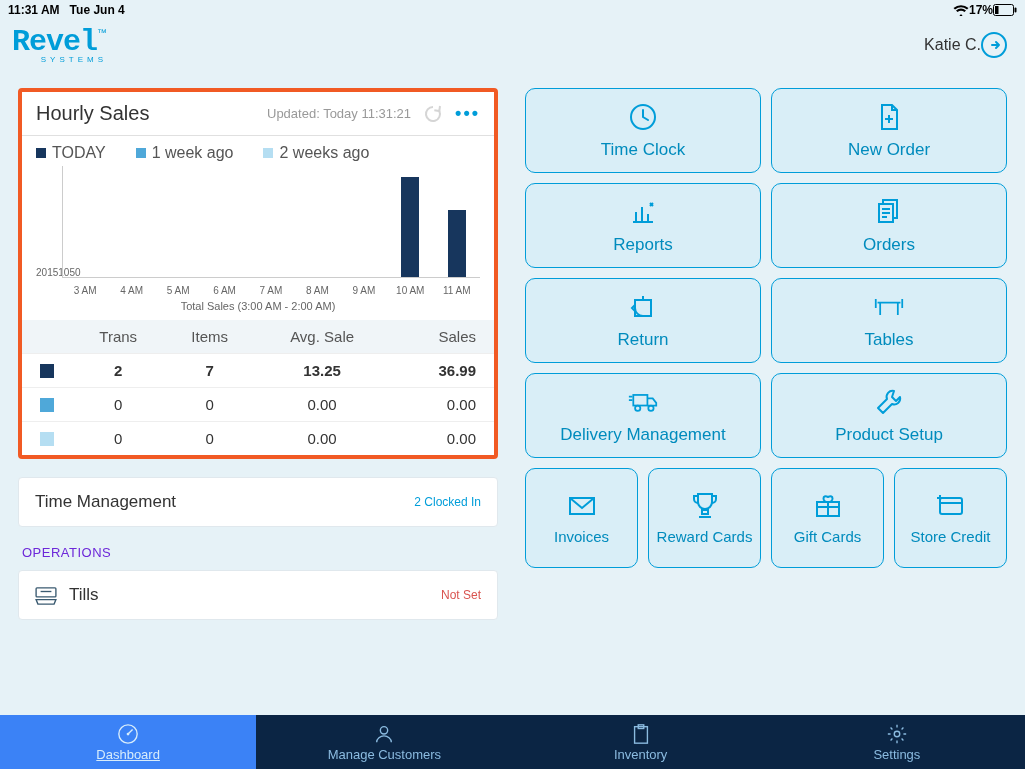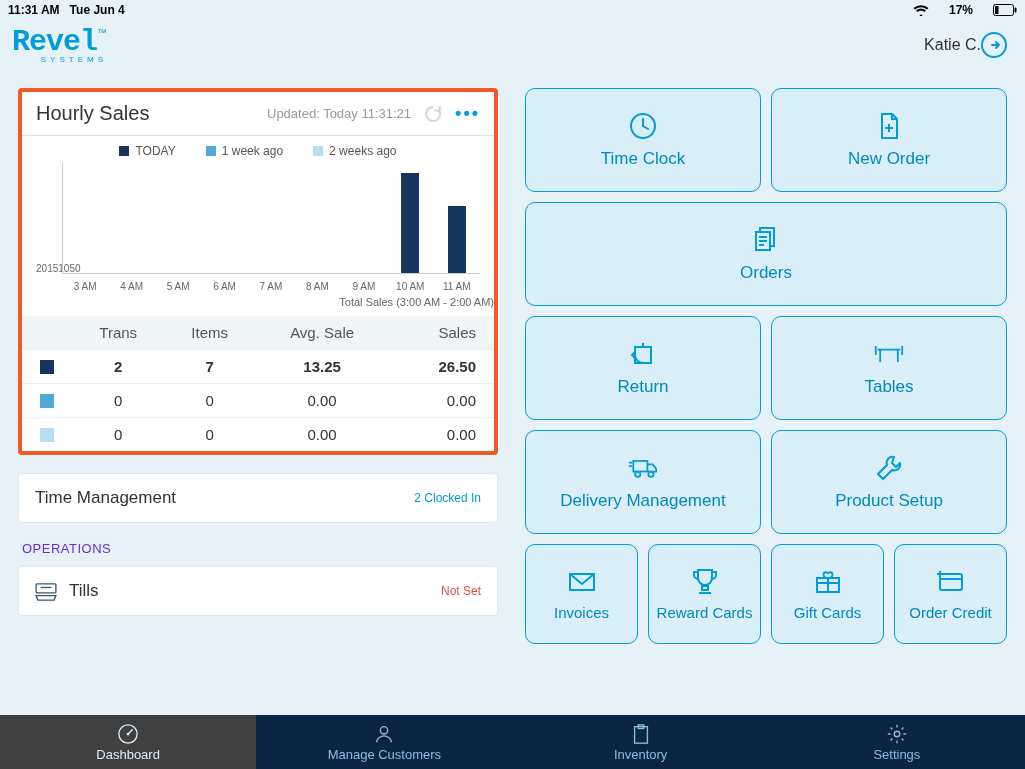--- a/index.html
+++ b/index.html
@@ -16,21 +16,21 @@
     height: 20px;
     padding: 2px 8px;
     display: flex;
     justify-content: space-between;
     align-items: center;
     font-size: 12px;
     font-weight: 600;
     color: #000;
     background: #e6f2f7;
   }
-  .status-right { display:flex; align-items:center; gap:20px; }
+  .status-right { display:flex; align-items:center; gap:0; }
 
   
   .app-header {
     height: 50px;
     display:flex;
     justify-content:space-between;
     align-items:center;
     padding: 0 18px 0 12px;
     background:#e6f2f7;
   }
@@ -65,32 +65,32 @@
   }
   .hs-head {
     display:flex; align-items:center; justify-content:space-between;
     padding:10px 14px;
     border-bottom:1px solid #e0e0e0;
   }
   .hs-title { font-size:20px; color:#333; }
   .hs-right { display:flex; align-items:center; gap:12px; color:#999; font-size:13px;}
   .refresh-icon { width:20px; height:20px; opacity:.35;}
   .more-btn { color:#009dd9; font-size:18px; letter-spacing:2px; font-weight:900; cursor:pointer;}
-  .legend { display:flex; gap:30px; padding:8px 14px 0 14px; font-size:12px; color:#555;justify-content:center;}
+  .legend { display:flex; gap:30px; padding:8px 14px 0 14px; font-size:16px; color:#555;}
   .legend-item { display:flex; align-items:center; gap:6px;}
   .sw { width:10px; height:10px; }
   .sw0{background:#17365d;} .sw1{background:#4fa8d9;} .sw2{background:#b5def2;}
   .chart-area { position:relative; height:130px; margin:4px 14px 0 14px;}
   .y-axis { position:absolute; left:0; top:0; bottom:18px; width:24px; display:flex; justify-content:space-between; align-items:flex-end; font-size:10px; color:#666;}
   .plot { position:absolute; left:26px; right:0; top:0; bottom:18px; border-left:1px solid #ccc; border-bottom:1px solid #ccc; display:flex; }
   .hour-slot { flex:1; position:relative; display:flex; align-items:flex-end; justify-content:center; gap:1px;}
   .bar { width:18px; background:#17365d;}
   .x-labels { position:absolute; left:26px; right:0; bottom:0; display:flex;}
   .x-labels span { flex:1; text-align:center; font-size:10px; color:#666;}
-  .chart-caption { text-align:right; font-size:11px; color:#666; padding:4px 0 8px;}
+  .chart-caption { text-align:center; font-size:11px; color:#666; padding:4px 0 8px;}
   table.sales { width:100%; border-collapse:collapse; font-size:15px;}
   table.sales th { font-weight:400; color:#555; padding:8px 10px; background:#f0f5f8;}
   table.sales td { padding:8px 10px; text-align:center; color:#333; border-top:1px solid #eee; background:#fff;}
   table.sales td.sales-col, table.sales th.sales-col { text-align:right; padding-right:18px;}
   table.sales td.sw-cell { width:50px;}
   table.sales td.sw-cell .sw{ width:14px; height:14px; margin:0 auto;}
   table.sales tr.bold-row td{ font-weight:700;}
 
   .card {
     background:#fff; border:1px solid #e0e8ed; border-radius:4px;
@@ -107,36 +107,36 @@
   .btn-row { display:flex; gap:10px;}
   .big-btn, .small-btn {
     flex:1;
     border:1px solid #009dd9;
     border-radius:10px;
     background:#d9eef7;
     display:flex; flex-direction:column; align-items:center; justify-content:center;
     color:#007da8; cursor:pointer;
     gap:8px;
   }
-  .big-btn { height:104px; }
+  .big-btn { height:85px; }
   .small-btn { height:100px; font-size:14px;}
   .big-btn span.lbl, .small-btn span.lbl { font-size:17px; color:#008bbd;}
   .small-btn span.lbl { font-size:15px; line-height:1.2; text-align:left;}
   .ico { width:30px; height:30px; }
 
   
   .bottom-nav {
     position:absolute; left:0; right:0; bottom:0; height:54px;
     background:#0b2544; display:flex;
   }
   .nav-item {
     flex:1; display:flex; flex-direction:column; align-items:center; justify-content:center;
     color:#8bbbe0; font-size:13px; gap:2px; cursor:pointer;
   }
-  .nav-item.active { background:#404040; color:#d7ecfb;}
+  .nav-item.active { background:#3b82f6; color:#d7ecfb;text-decoration:underline;}
   .nav-ico { width:22px; height:22px;}
   svg { display:block; }
 </style>
 </head>
 <body>
 
 <div class="status-bar">
   <div>
     <span>11:31 AM</span>&nbsp;&nbsp;
     <span>Tue Jun 4</span>
@@ -259,21 +259,21 @@
         </tr>
           </thead>
         <tbody id="sales-body">
             <tr class="bold-row">
               <td class="sw-cell">
                 <div class="sw sw0"></div>
               </td>
   <td>2</td>
               <td>7</td>
               <td>13.25</td>
-              <td class="sales-col">26.50</td>
+              <td class="sales-col">36.99</td>
             </tr>
             <tr>
               <td class="sw-cell">
                 <div class="sw sw1"></div>
               </td>
   <td>0</td>
               <td>0</td>
               <td>0.00</td>
               <td class="sales-col">0.00</td>
             </tr>
@@ -324,20 +324,27 @@
             <path d="M8 3h10l5 5v19H8z" fill="none" stroke="#009dd9" stroke-width="2"></path>
             <path d="M18 3v5h5" fill="none" stroke="#009dd9" stroke-width="2"></path>
             <path d="M15 13v8M11 17h8" stroke="#009dd9" stroke-width="2"></path>
           </svg>
         <span class="lbl">New Order</span>
       </div>
     </div>
     <div class="btn-row">
       <div class="big-btn">
         <svg class="ico" viewBox="0 0 30 30">
+            <path d="M5 25h20M8 25V15M14 25V10M20 25V17" stroke="#009dd9" stroke-width="2" fill="none"></path>
+            <path d="M22 6l3 3M25 6l-3 3" stroke="#009dd9" stroke-width="2"></path>
+          </svg>
+        <span class="lbl">Reports</span>
+      </div>
+      <div class="big-btn">
+        <svg class="ico" viewBox="0 0 30 30">
             <rect x="9" y="3" width="14" height="18" fill="none" stroke="#009dd9" stroke-width="2"></rect>
             <rect x="5" y="7" width="14" height="18" fill="#d9eef7" stroke="#009dd9" stroke-width="2"></rect>
             <path d="M8 12h8M8 16h8M8 20h5" stroke="#009dd9" stroke-width="2"></path>
           </svg>
         <span class="lbl">Orders</span>
       </div>
     </div>
     <div class="btn-row">
       <div class="big-btn">
         <svg class="ico" viewBox="0 0 30 30">
@@ -394,21 +401,21 @@
             <path d="M15 12c-6 0-6-8 0-5 6-3 6 5 0 5z" fill="none" stroke="#009dd9" stroke-width="2"></path>
           </svg>
         <span class="lbl">Gift Cards</span>
       </div>
       <div class="small-btn">
         <svg class="ico" viewBox="0 0 30 26">
             <rect x="4" y="6" width="22" height="16" rx="2" fill="none" stroke="#009dd9" stroke-width="2"></rect>
             <path d="M4 11h22" stroke="#009dd9" stroke-width="2"></path>
             <path d="M4 3v6M1 6h6" stroke="#009dd9" stroke-width="2"></path>
           </svg>
-        <span class="lbl">Order Credit</span>
+        <span class="lbl">Store Credit</span>
       </div>
     </div>
   </div>
 </div>
 
 <div class="bottom-nav">
   <div class="nav-item active">
     <svg class="nav-ico" viewBox="0 0 24 24">
         <circle cx="12" cy="12" r="10" fill="none" stroke="currentColor" stroke-width="1.5"></circle>
         <path d="M12 12l5-5" stroke="currentColor" stroke-width="1.5"></path>

